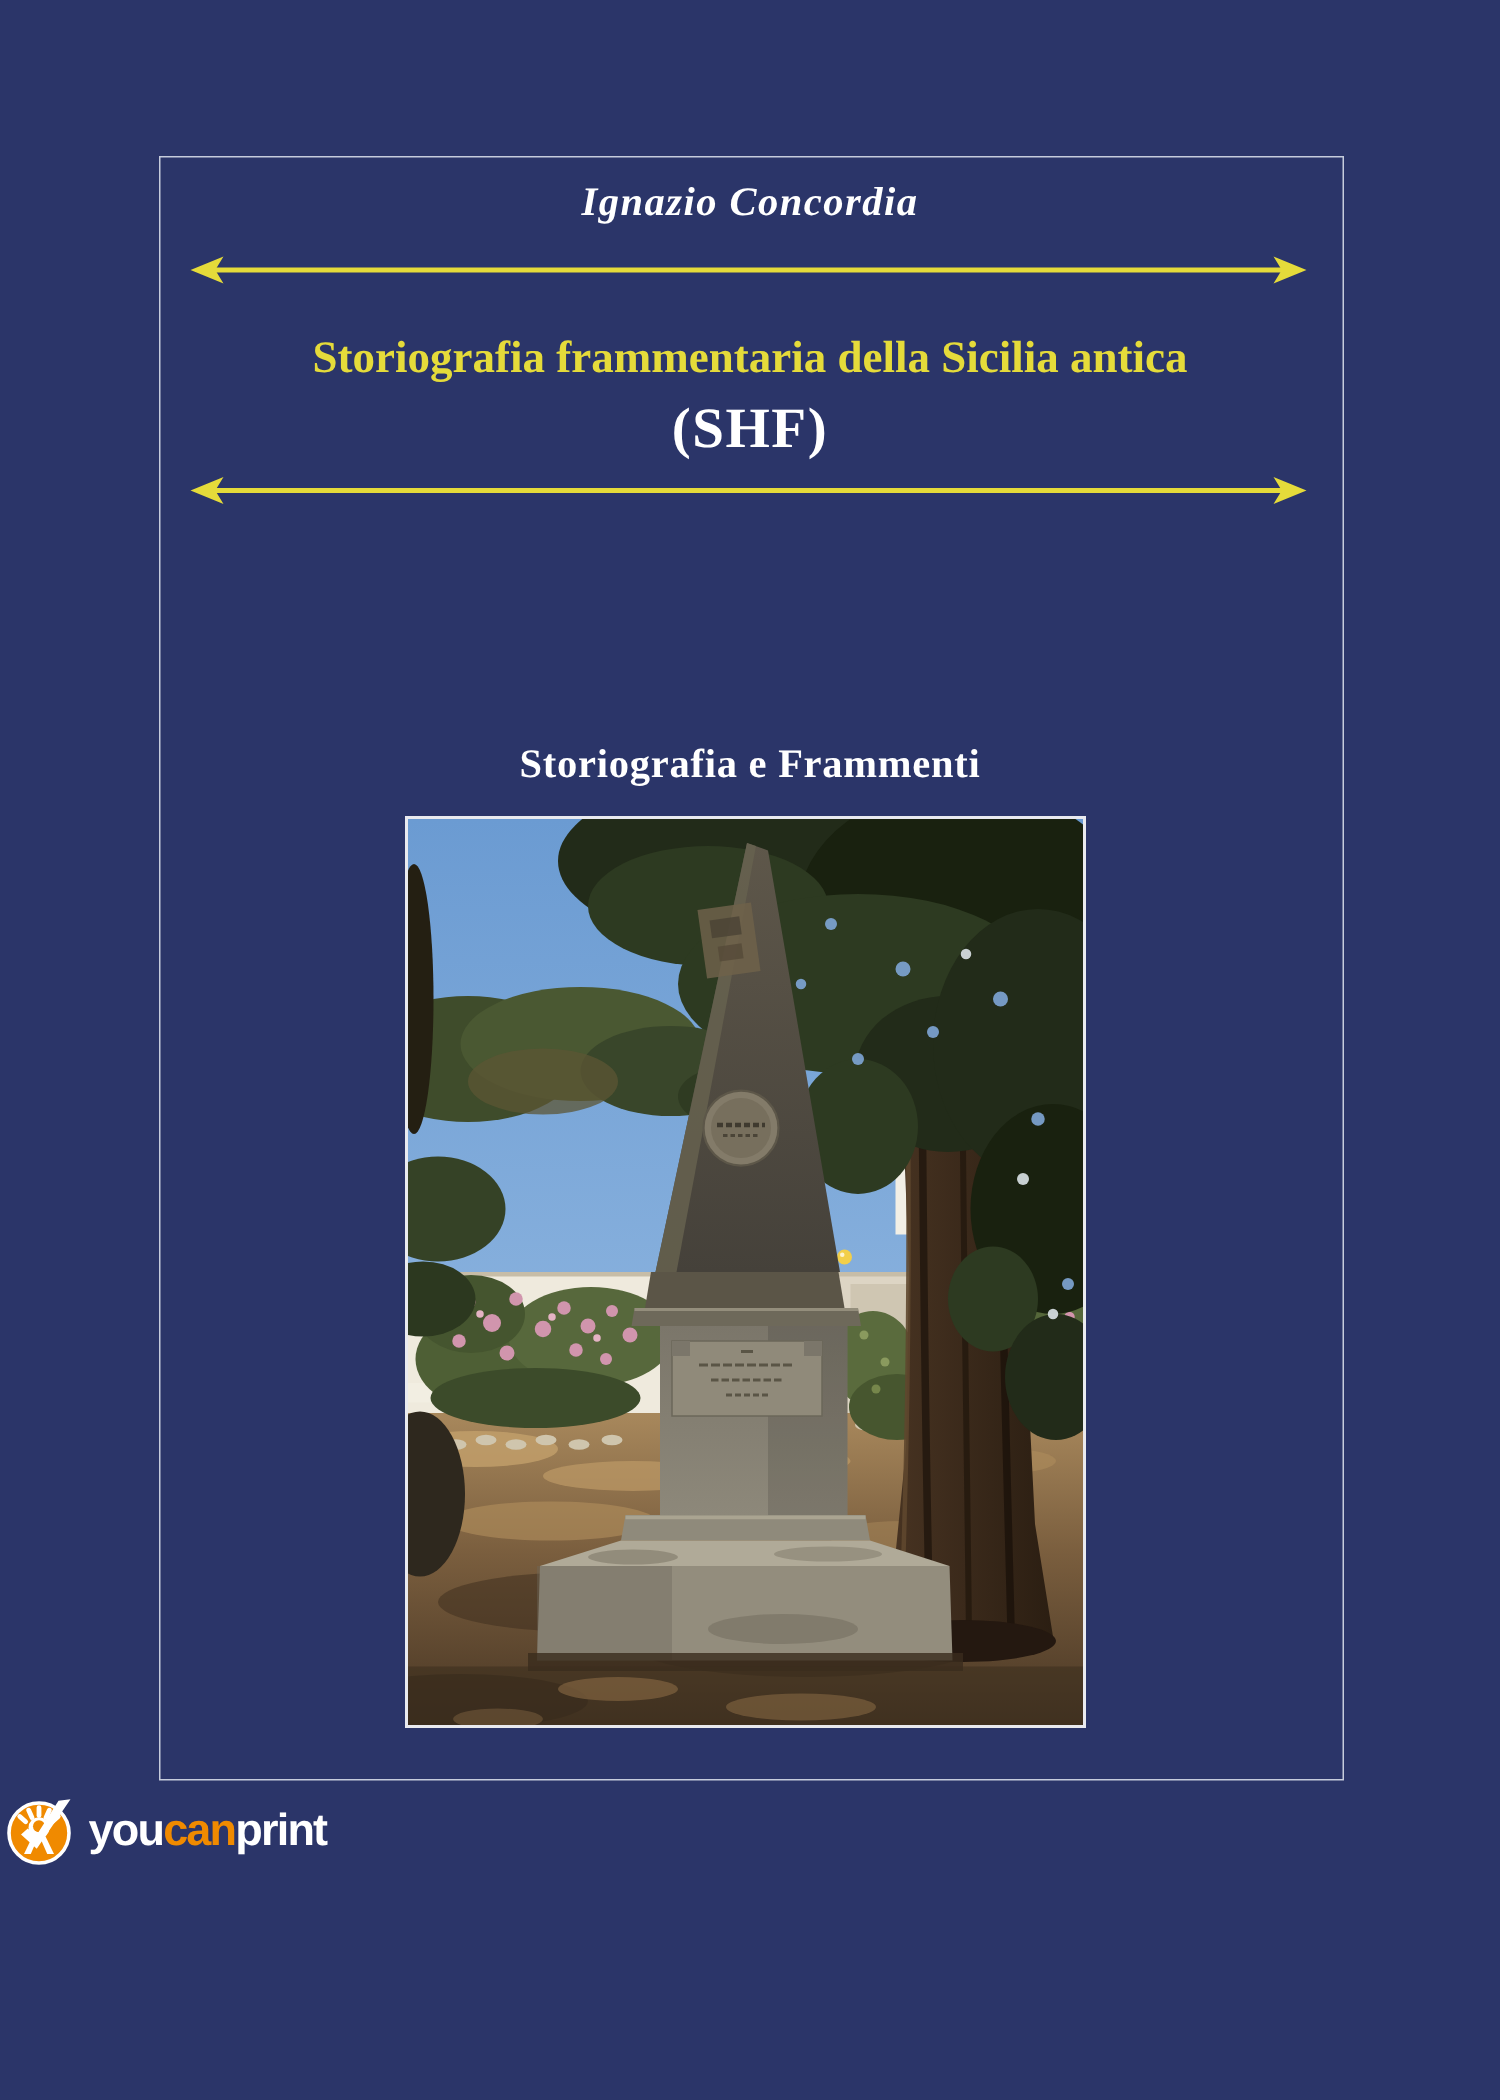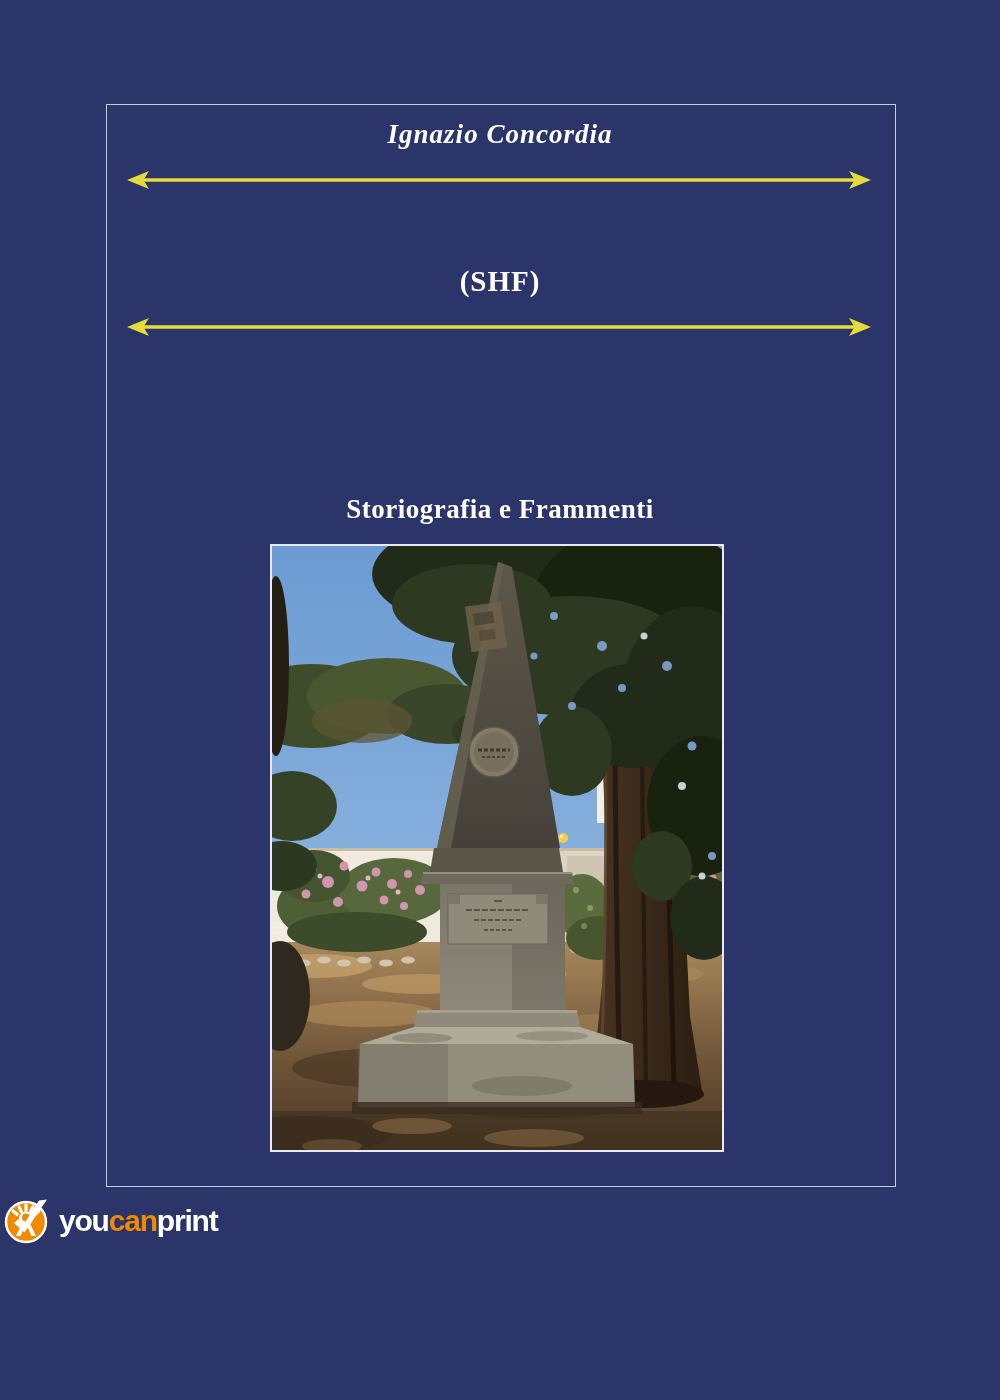--- a/index.html
+++ b/index.html
@@ -9,21 +9,21 @@
     --text-white:#ffffff;
     --logo-orange:#f08a00;
   }
   *{margin:0;padding:0;box-sizing:border-box}
   body{width:1000px;height:1400px;font-family:"Liberation Serif",serif;}
   .canvas{position:relative;width:1000px;height:1400px;background:var(--background);overflow:hidden;}
   .panel{position:absolute;left:106px;top:104px;width:790px;height:1083px;border:1px solid var(--panel-border);}
   .txt{position:absolute;left:0;right:0;text-align:center;line-height:1.08;}
   .author{top:120px;font-size:27px;font-weight:bold;font-style:italic;color:var(--text-white);letter-spacing:1px;}
   .series-title{top:223px;font-size:30px;font-weight:bold;color:var(--accent-yellow);}
-  .series-abbr{top:266px;font-size:29px;font-weight:bold;color:var(--text-white);letter-spacing:1px;}
+  .series-abbr{top:266px;font-size:38px;font-weight:bold;color:var(--text-white);letter-spacing:1px;}
   .main-title{top:398px;font-size:41px;font-weight:bold;color:var(--accent-yellow);letter-spacing:1px;}
   .subtitle{top:495px;font-size:27px;font-weight:bold;color:var(--text-white);letter-spacing:.5px;}
   .arrow{position:absolute;left:125px;width:748px;height:24px;color:var(--accent-yellow);}
   .arrow.a1{top:168px}
   .arrow.a2{top:315px}
   .photo{position:absolute;left:270px;top:544px;width:454px;height:608px;border:2px solid #e9eaef;background:#6b9bd2;}
   .photo svg{display:block;width:100%;height:100%;}
   .logo{position:absolute;left:0;right:0;top:1192px;display:flex;align-items:center;justify-content:flex-start;gap:5px;}
   .logo-mark{width:54px;height:54px;flex:0 0 auto;}
   .logo-text{font-family:"Liberation Sans",sans-serif;font-weight:bold;font-size:30px;letter-spacing:-1.2px;line-height:54px;padding-top:2px;}
@@ -37,20 +37,21 @@
   <div class="panel"></div>
 
   <div class="txt author">Ignazio Concordia</div>
 
   <svg class="arrow a1" viewBox="0 0 748 24">
     <line x1="16" y1="12" x2="732" y2="12" stroke="currentColor" stroke-width="3.4"></line>
     <path d="M2 12 L24 3 L18.5 12 L24 21 Z" fill="currentColor"></path>
     <path d="M746 12 L724 3 L729.5 12 L724 21 Z" fill="currentColor"></path>
   </svg>
 
+  <div class="txt series-title">Storiografia frammentaria della Sicilia antica</div>
   <div class="txt series-abbr">(SHF)</div>
 
   <svg class="arrow a2" viewBox="0 0 748 24">
     <line x1="16" y1="12" x2="732" y2="12" stroke="currentColor" stroke-width="3.4"></line>
     <path d="M2 12 L24 3 L18.5 12 L24 21 Z" fill="currentColor"></path>
     <path d="M746 12 L724 3 L729.5 12 L724 21 Z" fill="currentColor"></path>
   </svg>
 
   <div class="txt subtitle">Storiografia e Frammenti</div>
 

